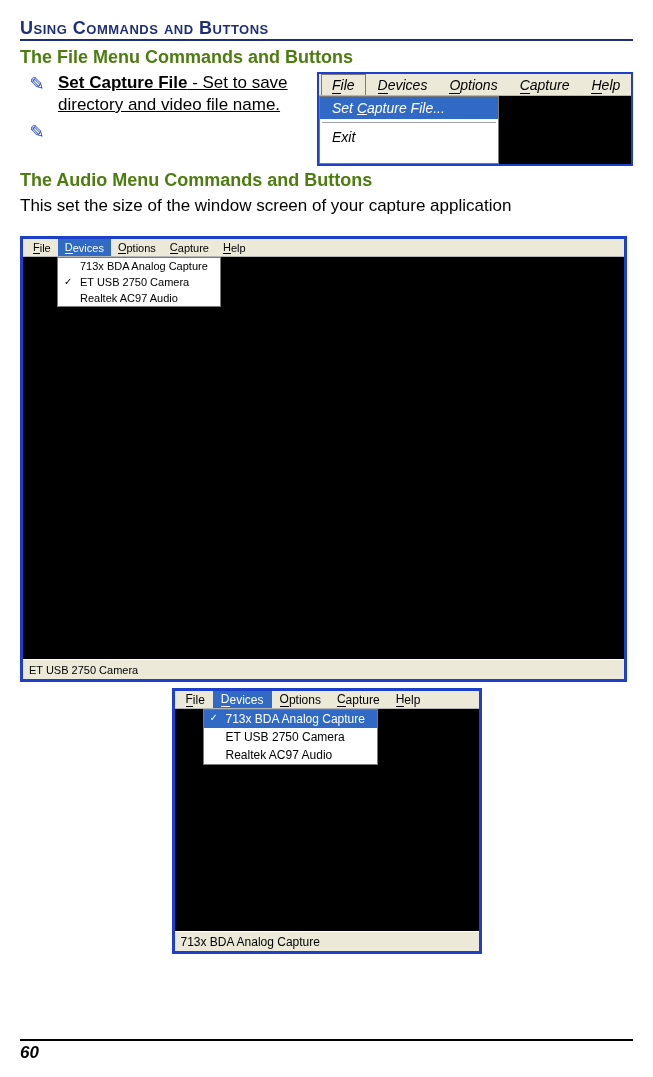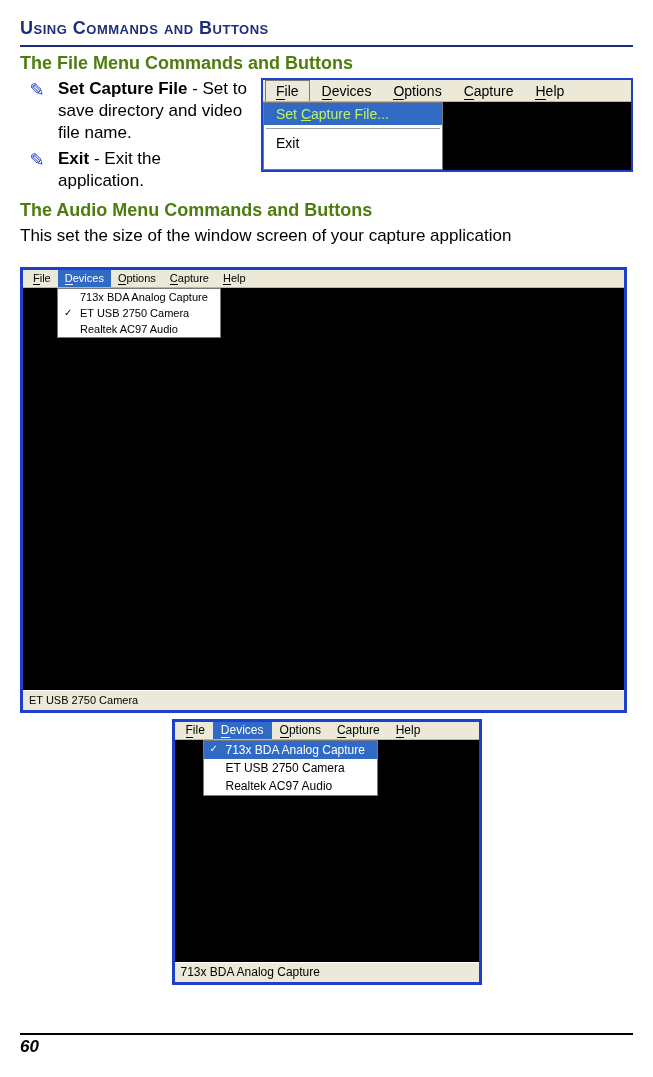--- a/index.html
+++ b/index.html
@@ -12,21 +12,21 @@
     padding: 18px 20px 12px 20px;
     position: relative;
   }
   .section-title {
     font-size: 18px;
     font-weight: bold;
     color: #1e2f7a;
     font-variant: small-caps;
     letter-spacing: 0.5px;
     border-bottom: 2px solid #1e2f7a;
-    padding-bottom: 6px;
+    padding-bottom: 0;
     margin-bottom: 6px;
   }
   .subheading {
     font-size: 18px;
     font-weight: bold;
     color: #4d7c0f;
     margin: 4px 0 4px 0;
   }
   .intro-row {
     display: flex;
@@ -43,30 +43,31 @@
     line-height: 1.3;
     margin-bottom: 4px;
   }
   ul.fancy li .bico {
     color: #1e3fc9;
     font-size: 18px;
     margin-top: 1px;
     width: 22px;
     text-align: center;
   }
-  ul.fancy li .btxt { flex: 1; }
+  ul.fancy li .btxt { flex: 1; text-decoration: underline; }
   ul.fancy li b { font-weight: bold; }
 
   
   .menu-shot {
-    width: 372px;
+    width: 316px;
     border: 2px solid #1e3fc9;
     background: #ece9d8;
     font-family: Tahoma, Arial, sans-serif;
     font-size: 14px;
+    font-style: italic;
   }
   .menubar {
     display: flex;
     background: #ece9d8;
     height: 22px;
     align-items: center;
     gap: 2px;
     padding-left: 2px;
     border-bottom: 1px solid #b5b5b5;
   }
@@ -90,21 +91,21 @@
     width: 180px;
     position: relative;
   }
   .dropdown .di {
     padding: 3px 12px;
     font-size: 14px;
     cursor: default;
   }
   .dropdown .di.sel {
     background: #316ac5;
-    color: #bef264;
+    color: #ffffff;
   }
   .dropdown .sep {
     border-top: 1px solid #a0a0a0;
     margin: 3px 2px;
   }
   .menu-body {
     display: flex;
     background: #000;
   }
   .menu-body .blk { flex:1; background:#000; height: 68px;}
@@ -185,21 +186,21 @@
   .app2 .status-bar { font-size: 12px; }
 
   .body-text {
     font-size: 17px;
     margin: 2px 0 20px 0;
     line-height: 1.25;
   }
 
   .footer {
     position: absolute;
-    bottom: 20px;
+    bottom: 14px;
     left: 20px;
     right: 20px;
     border-top: 2px solid #000;
     padding-top: 2px;
   }
   .footer .pnum {
     font-style: italic;
     font-weight: bold;
     font-size: 17px;
   }
@@ -215,23 +216,20 @@
   <div class="bullets">
     <ul class="fancy">
       <li>
         <span class="bico">✎</span>
         <span class="btxt">
           <b>Set Capture File</b><span> - Set to save directory and video file name.</span>
         </span>
       </li>
       <li>
         <span class="bico">✎</span>
-        <span class="btxt">
-          <b>Exit</b><span> - Exit the application.</span>
-        </span>
       </li>
     </ul>
   </div>
 
   <div class="menu-shot">
     <div class="menubar">
       <div class="mi active">
           <span><span class="ul">F</span>ile</span>
         </div>
       <div class="mi">

